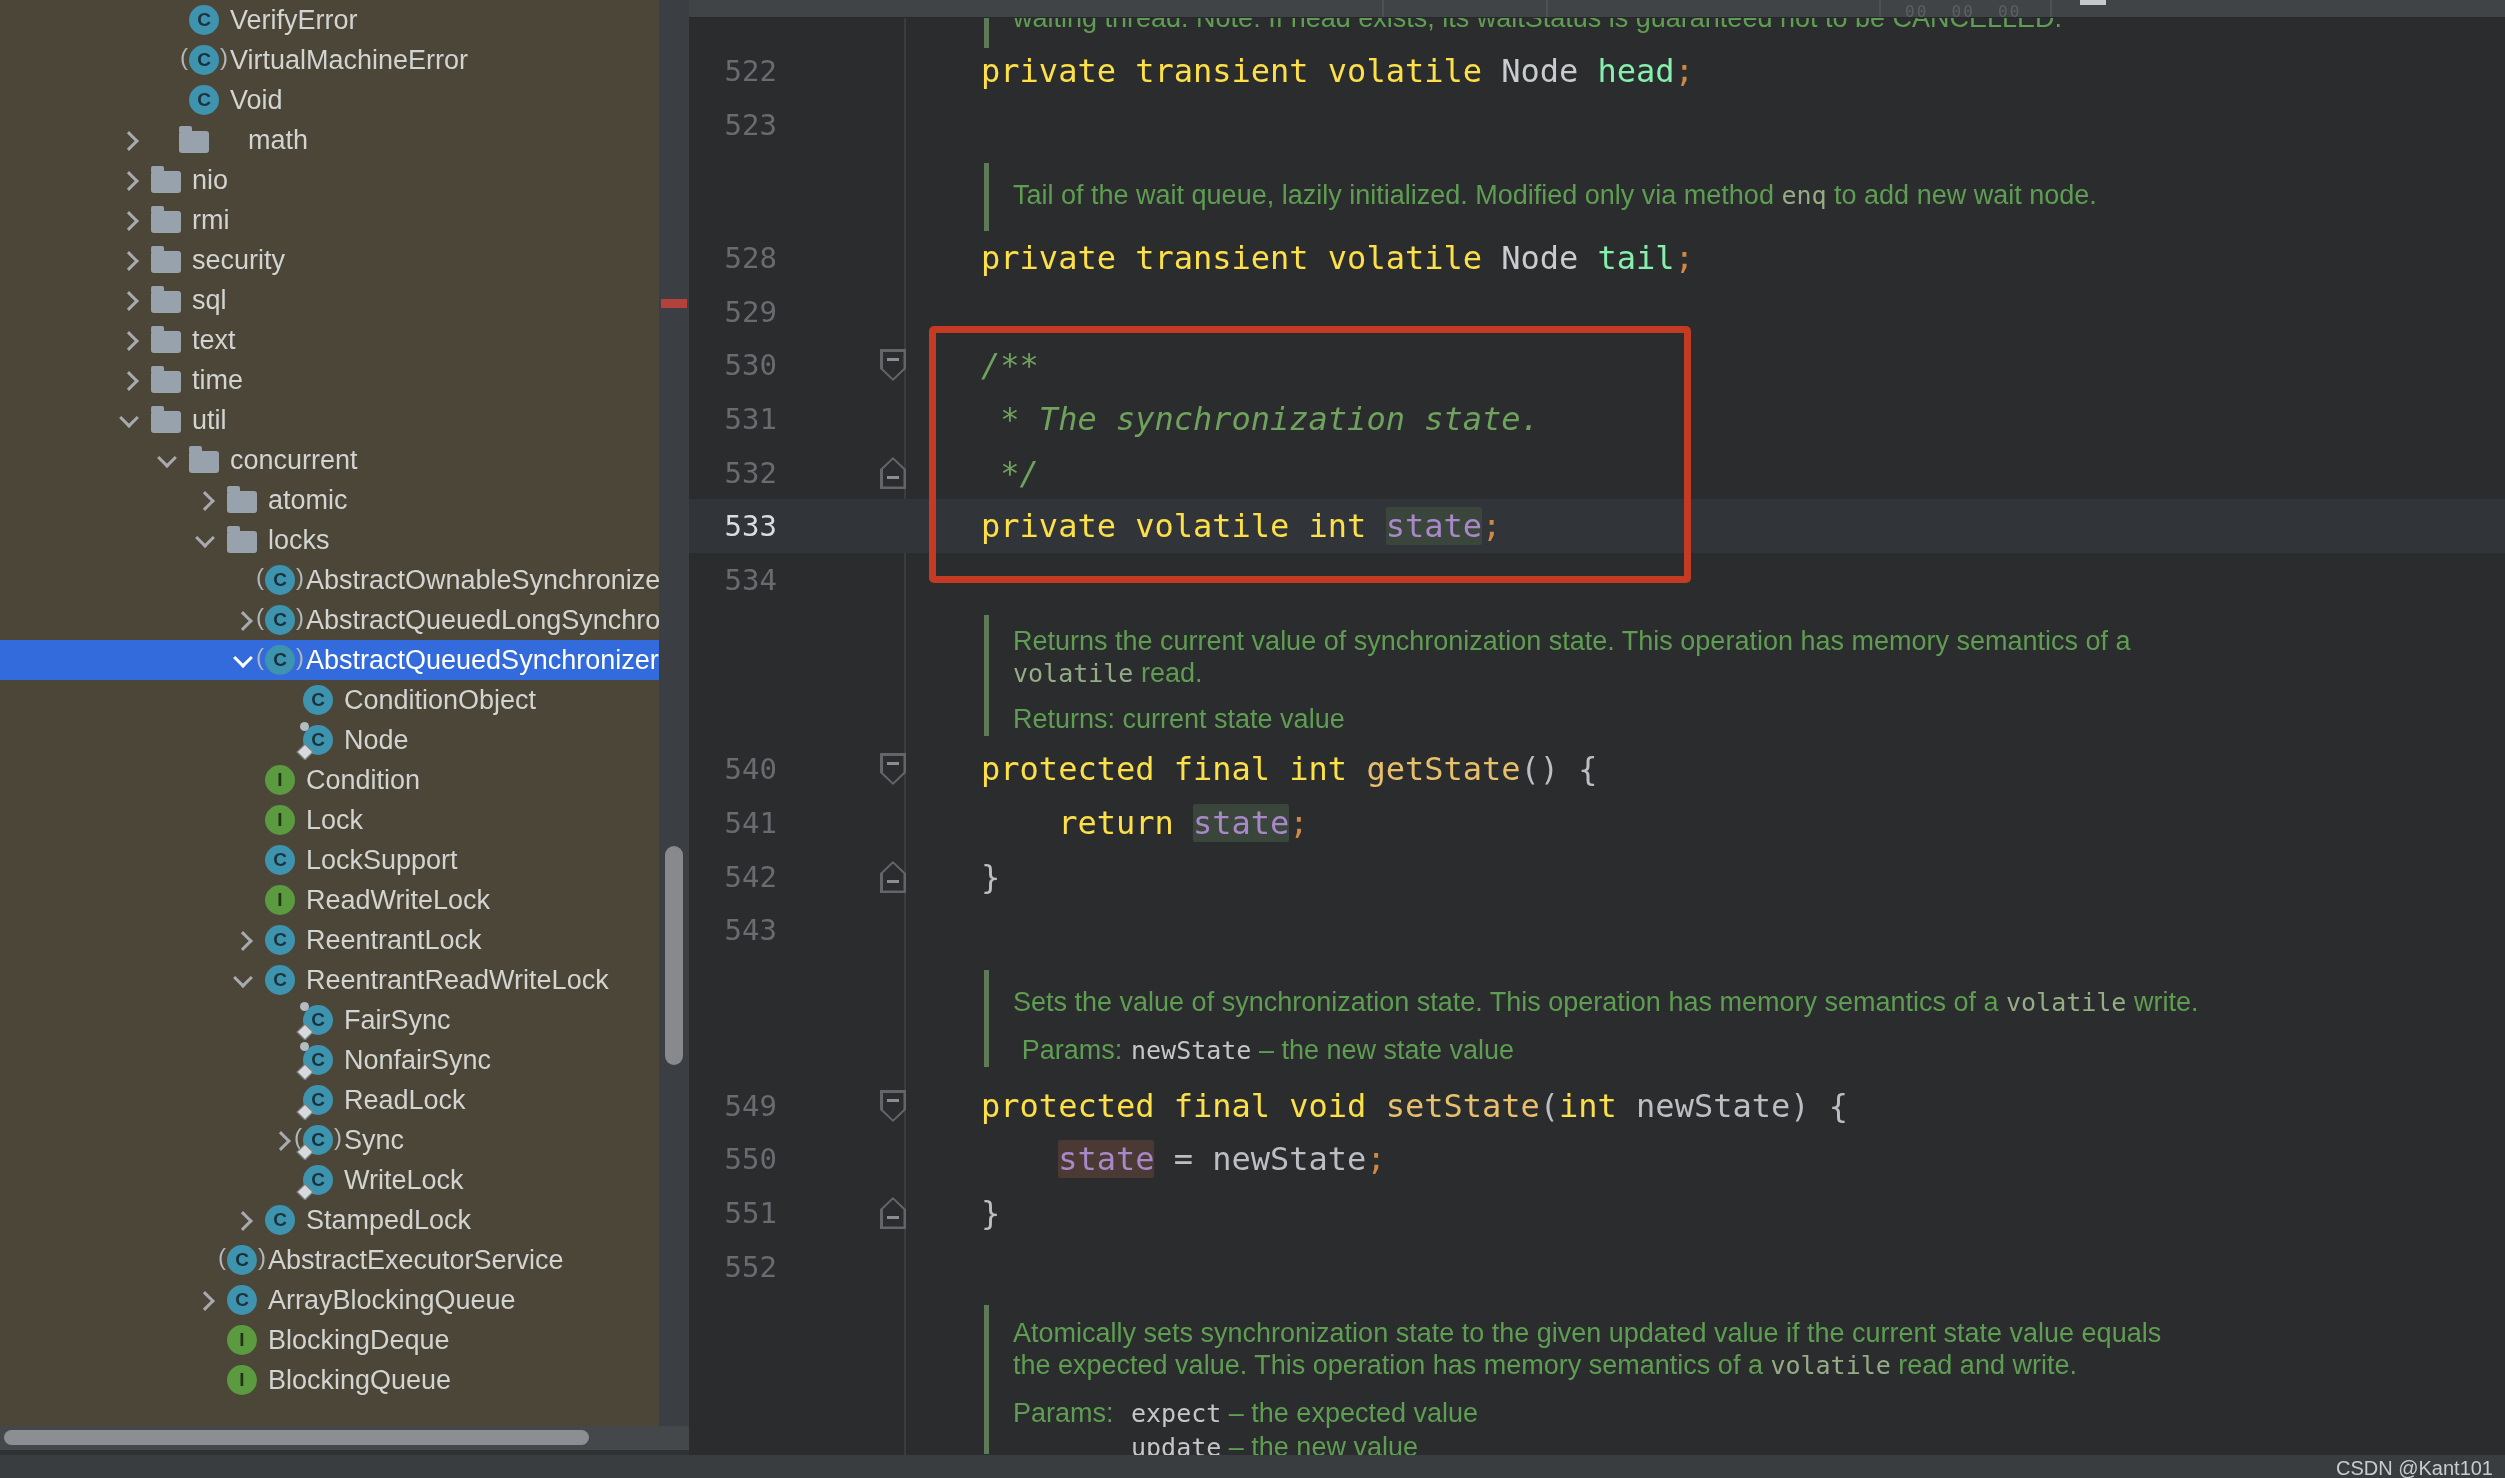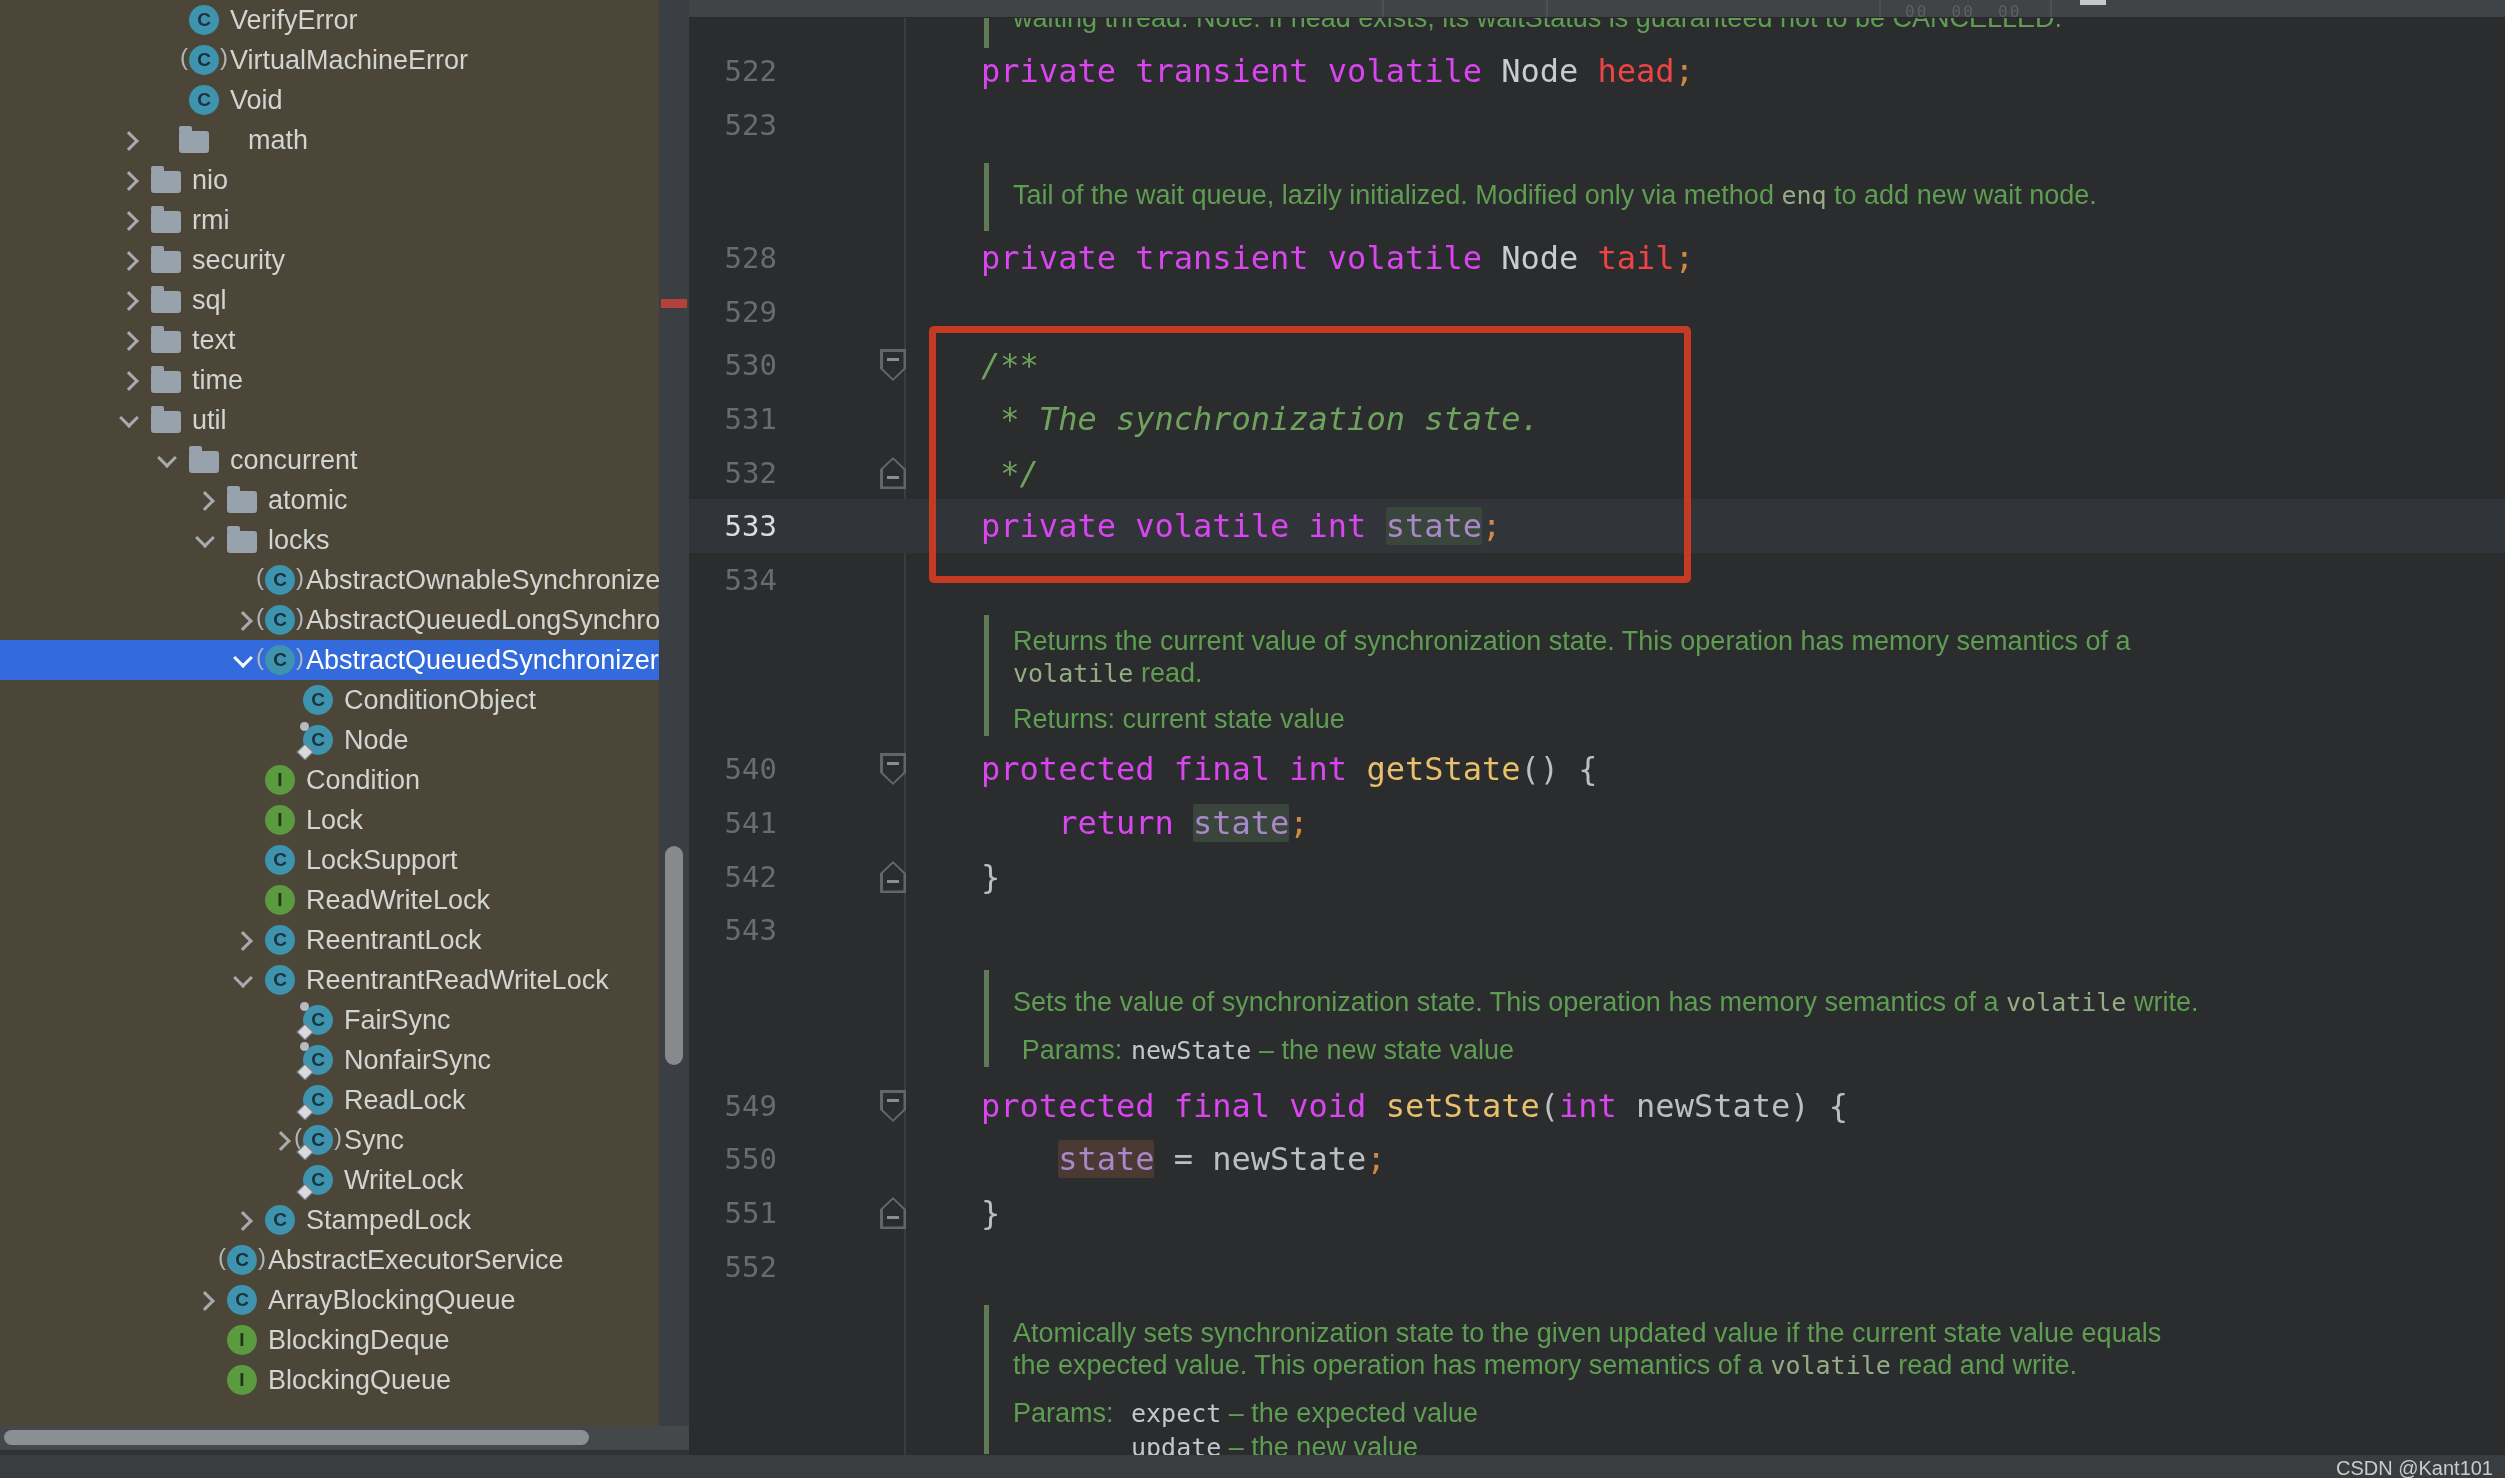--- a/index.html
+++ b/index.html
@@ -49,21 +49,21 @@
   .tb-div{position:absolute;top:0;width:2px;height:17px;background:#4e5154;}
   .tb-dots{position:absolute;top:2px;font-size:16px;color:#5c6063;letter-spacing:2px;font-family:"DejaVu Sans Mono",monospace;}
   .tb-dash{position:absolute;top:0;width:26px;height:5px;background:#c6c9cb;}
   .crow{position:absolute;left:0;width:1817px;height:54px;z-index:10;}
   .crow.caret{background:#313539;}
   .ln{position:absolute;left:0;top:0;width:88px;height:54px;line-height:54px;text-align:right;
       color:#686c70;font-family:"DejaVu Sans Mono",monospace;font-size:29px;}
   .caret .ln{color:#dadcde;}
   .codetext{position:absolute;left:215px;top:0;height:54px;line-height:54px;white-space:pre;
       font-family:"DejaVu Sans Mono",monospace;font-size:32px;}
-  .tk-kw{color:#d946ef;} .tk-type{color:#c9ccce;} .tk-field{color:#ef4444;}
+  .tk-kw{color:#fde047;} .tk-type{color:#c9ccce;} .tk-field{color:#86efac;}
   .tk-plain{color:#bcbec4;} .tk-semi{color:#d08845;}
   .tk-method{color:#e8bf6a;}
   .tk-comment{color:#6fa25c;font-style:italic;}
   .tk-fieldRead{color:#a988c9;background:#3a463b;border-radius:2px;}
   .tk-fieldWrite{color:#a988c9;background:#4a3a33;border-radius:2px;}
   
   .fold{position:absolute;left:191px;width:26px;height:32px;top:11px;z-index:12;}
   .fold .outer{position:absolute;inset:0;background:#62666a;}
   .fold .inner{position:absolute;inset:2.5px;background:#2a2c2e;}
   .fold.start .outer,.fold.start .inner{clip-path:polygon(0 0,100% 0,100% 62%,50% 100%,0 62%);}

